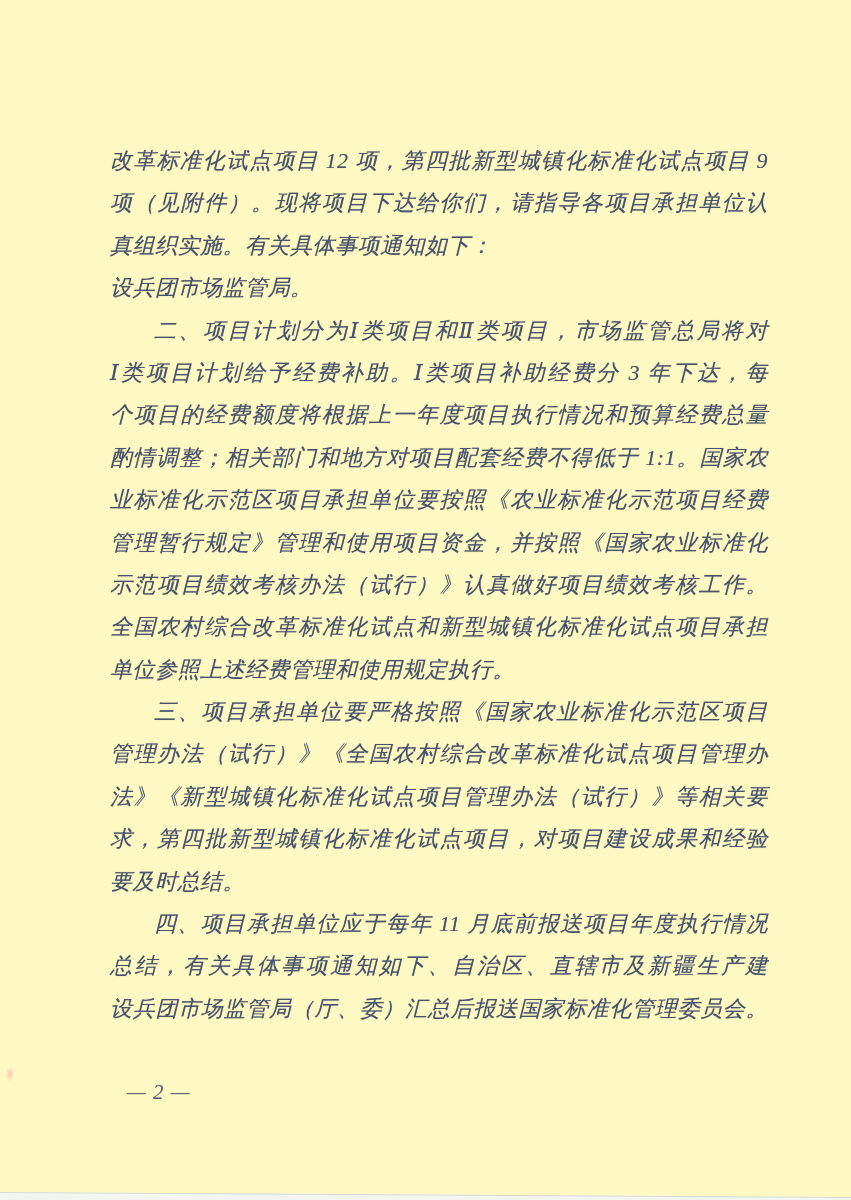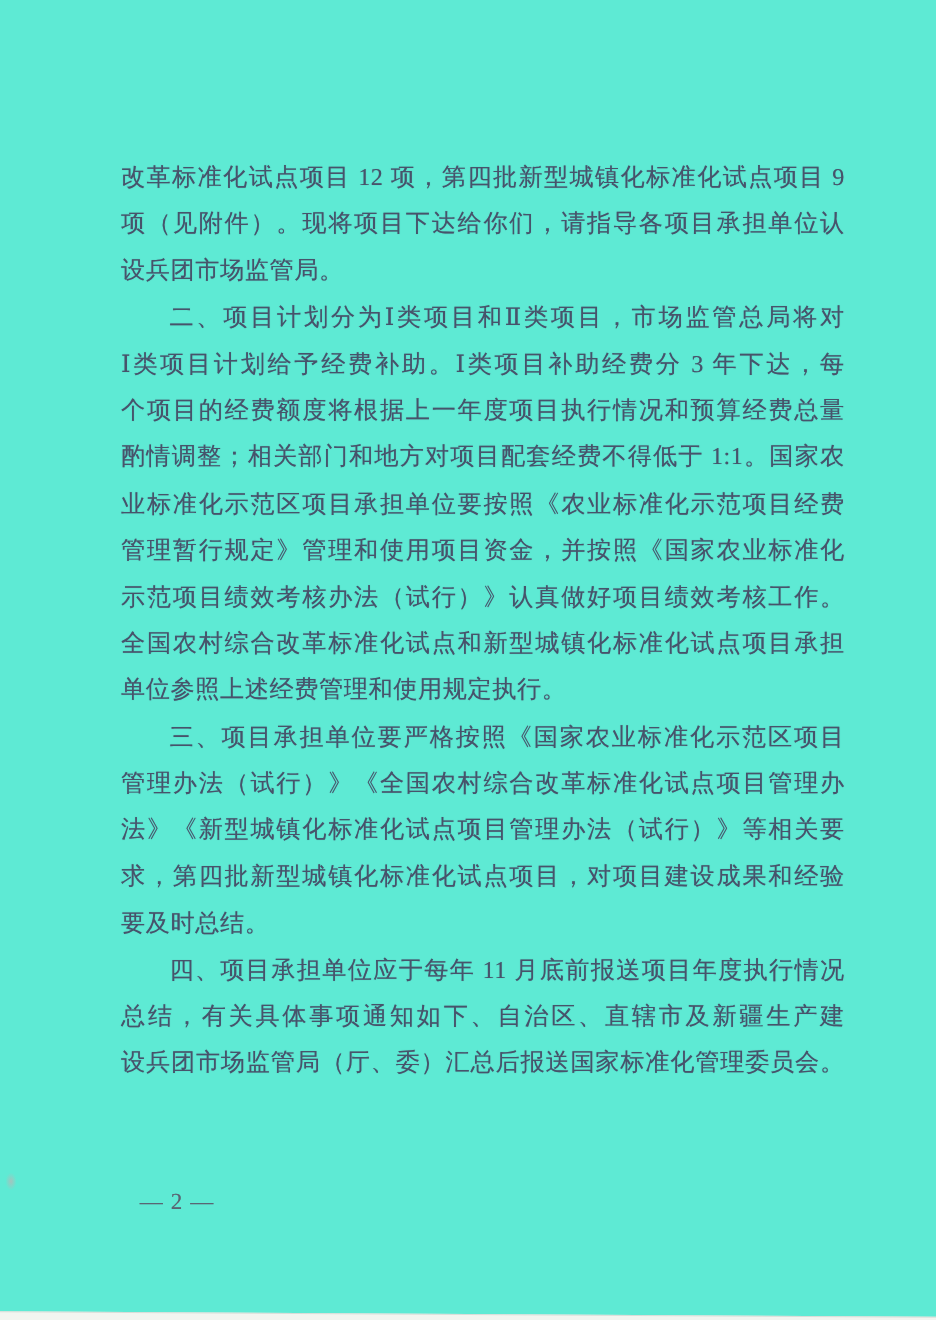--- a/index.html
+++ b/index.html
@@ -5,22 +5,23 @@
   html, body {
     margin: 0;
     padding: 0;
     background: #ffffff;
     font-family: "Liberation Serif", "DejaVu Serif", serif;
   }
   .paper {
     position: relative;
     width: 851px;
     height: 1200px;
-    background: #5eead4;
+    background: #fef9c3;
     overflow: hidden;
+    font-style: italic;
   }
   
   .textblock {
     position: absolute;
     left: 110px;
     top: 140px;
     width: 658px;
     color: #47536b;
     font-size: 22px;
     line-height: 42.4px;
@@ -69,20 +70,21 @@
     background: radial-gradient(closest-side, rgba(233, 158, 168, 0.5), rgba(233, 158, 168, 0));
   }
 </style>
 </head>
 <body>
 
 <div class="paper">
   <div class="textblock">
       <div class="line">改革标准化试点项目 12 项，第四批新型城镇化标准化试点项目 9</div>
       <div class="line">项（见附件）。现将项目下达给你们，请指导各项目承担单位认</div>
+      <div class="line no-fill">真组织实施。有关具体事项通知如下：</div>
       <div class="line no-fill">设兵团市场监管局。</div>
       <div class="line indent">二、项目计划分为Ⅰ类项目和Ⅱ类项目，市场监管总局将对</div>
       <div class="line">Ⅰ类项目计划给予经费补助。Ⅰ类项目补助经费分 3 年下达，每</div>
       <div class="line">个项目的经费额度将根据上一年度项目执行情况和预算经费总量</div>
       <div class="line">酌情调整；相关部门和地方对项目配套经费不得低于 1:1。国家农</div>
       <div class="line">业标准化示范区项目承担单位要按照《农业标准化示范项目经费</div>
       <div class="line">管理暂行规定》管理和使用项目资金，并按照《国家农业标准化</div>
       <div class="line">示范项目绩效考核办法（试行）》认真做好项目绩效考核工作。</div>
       <div class="line">全国农村综合改革标准化试点和新型城镇化标准化试点项目承担</div>
       <div class="line no-fill">单位参照上述经费管理和使用规定执行。</div>

